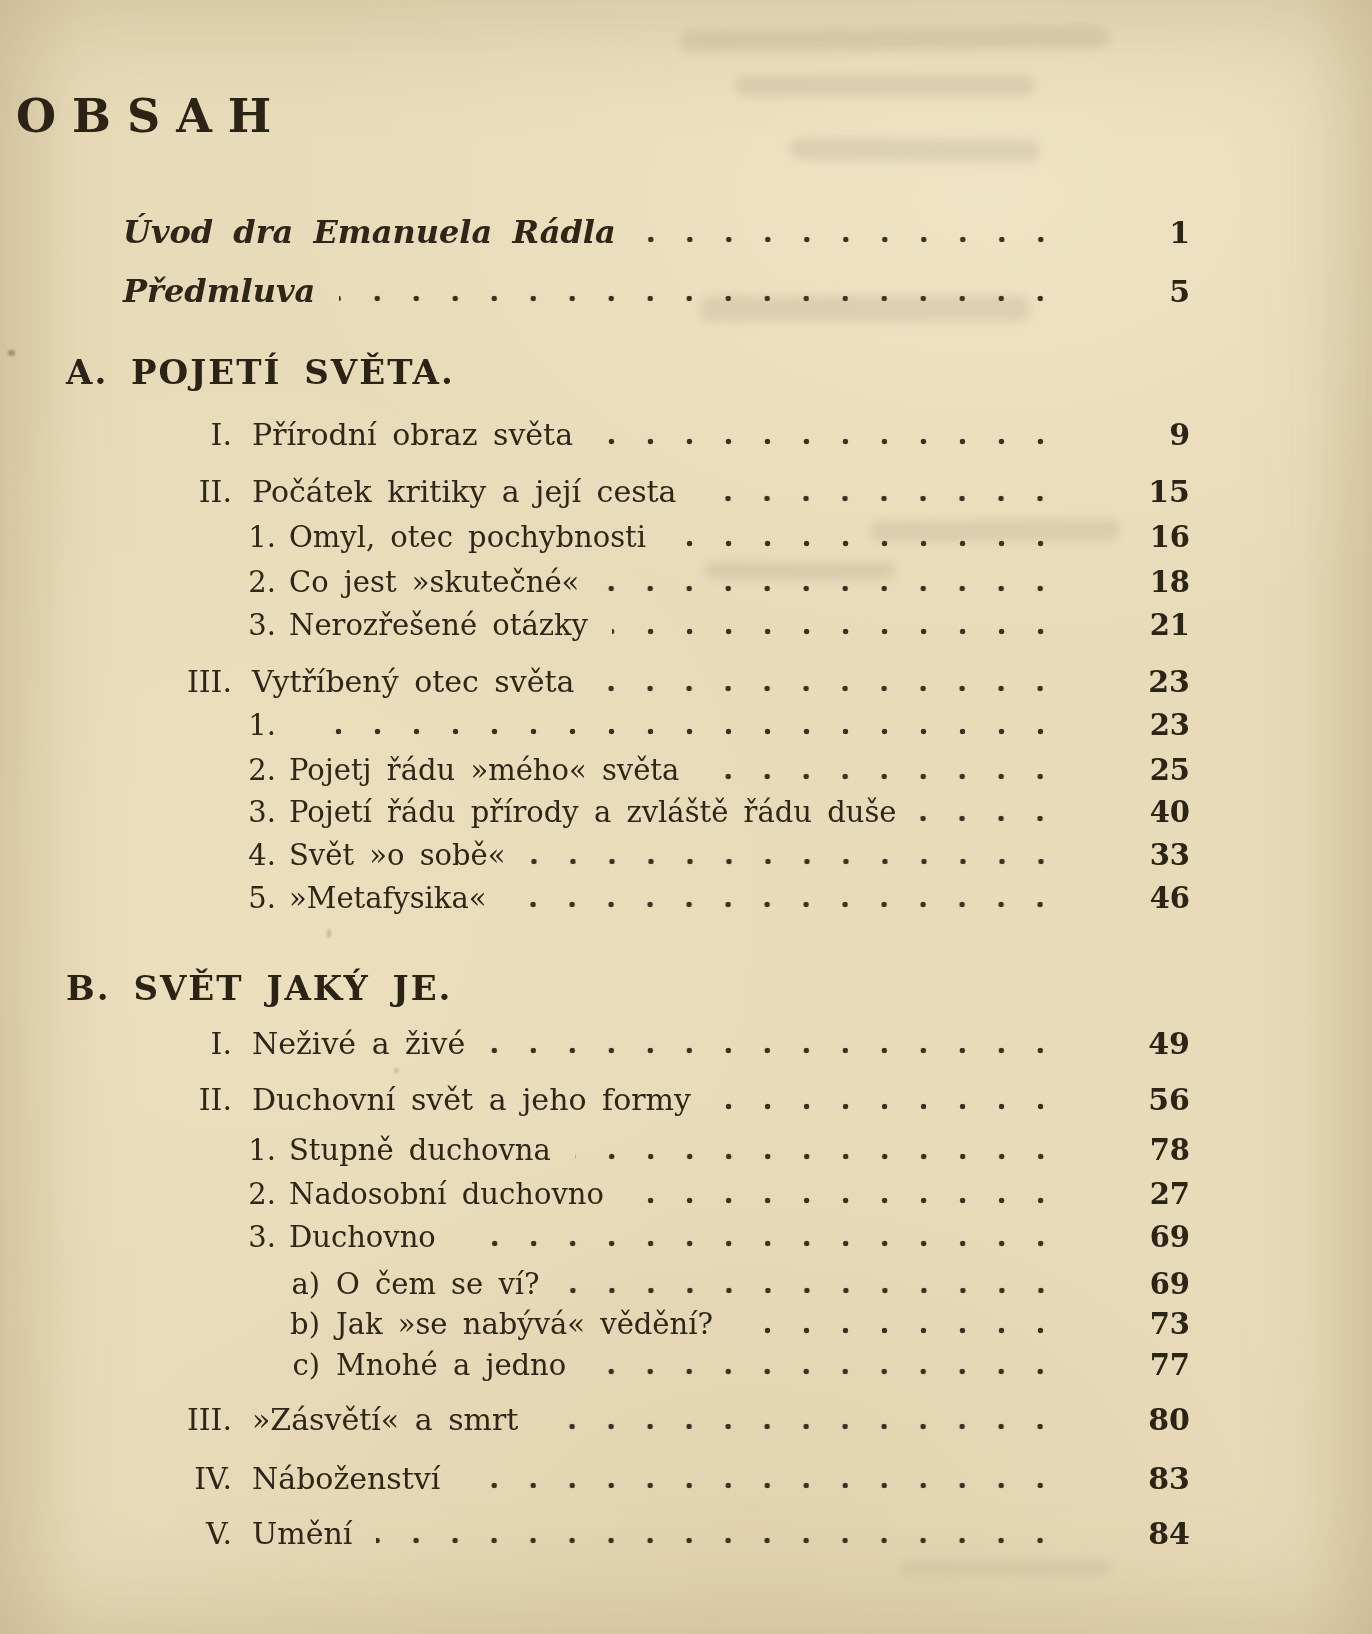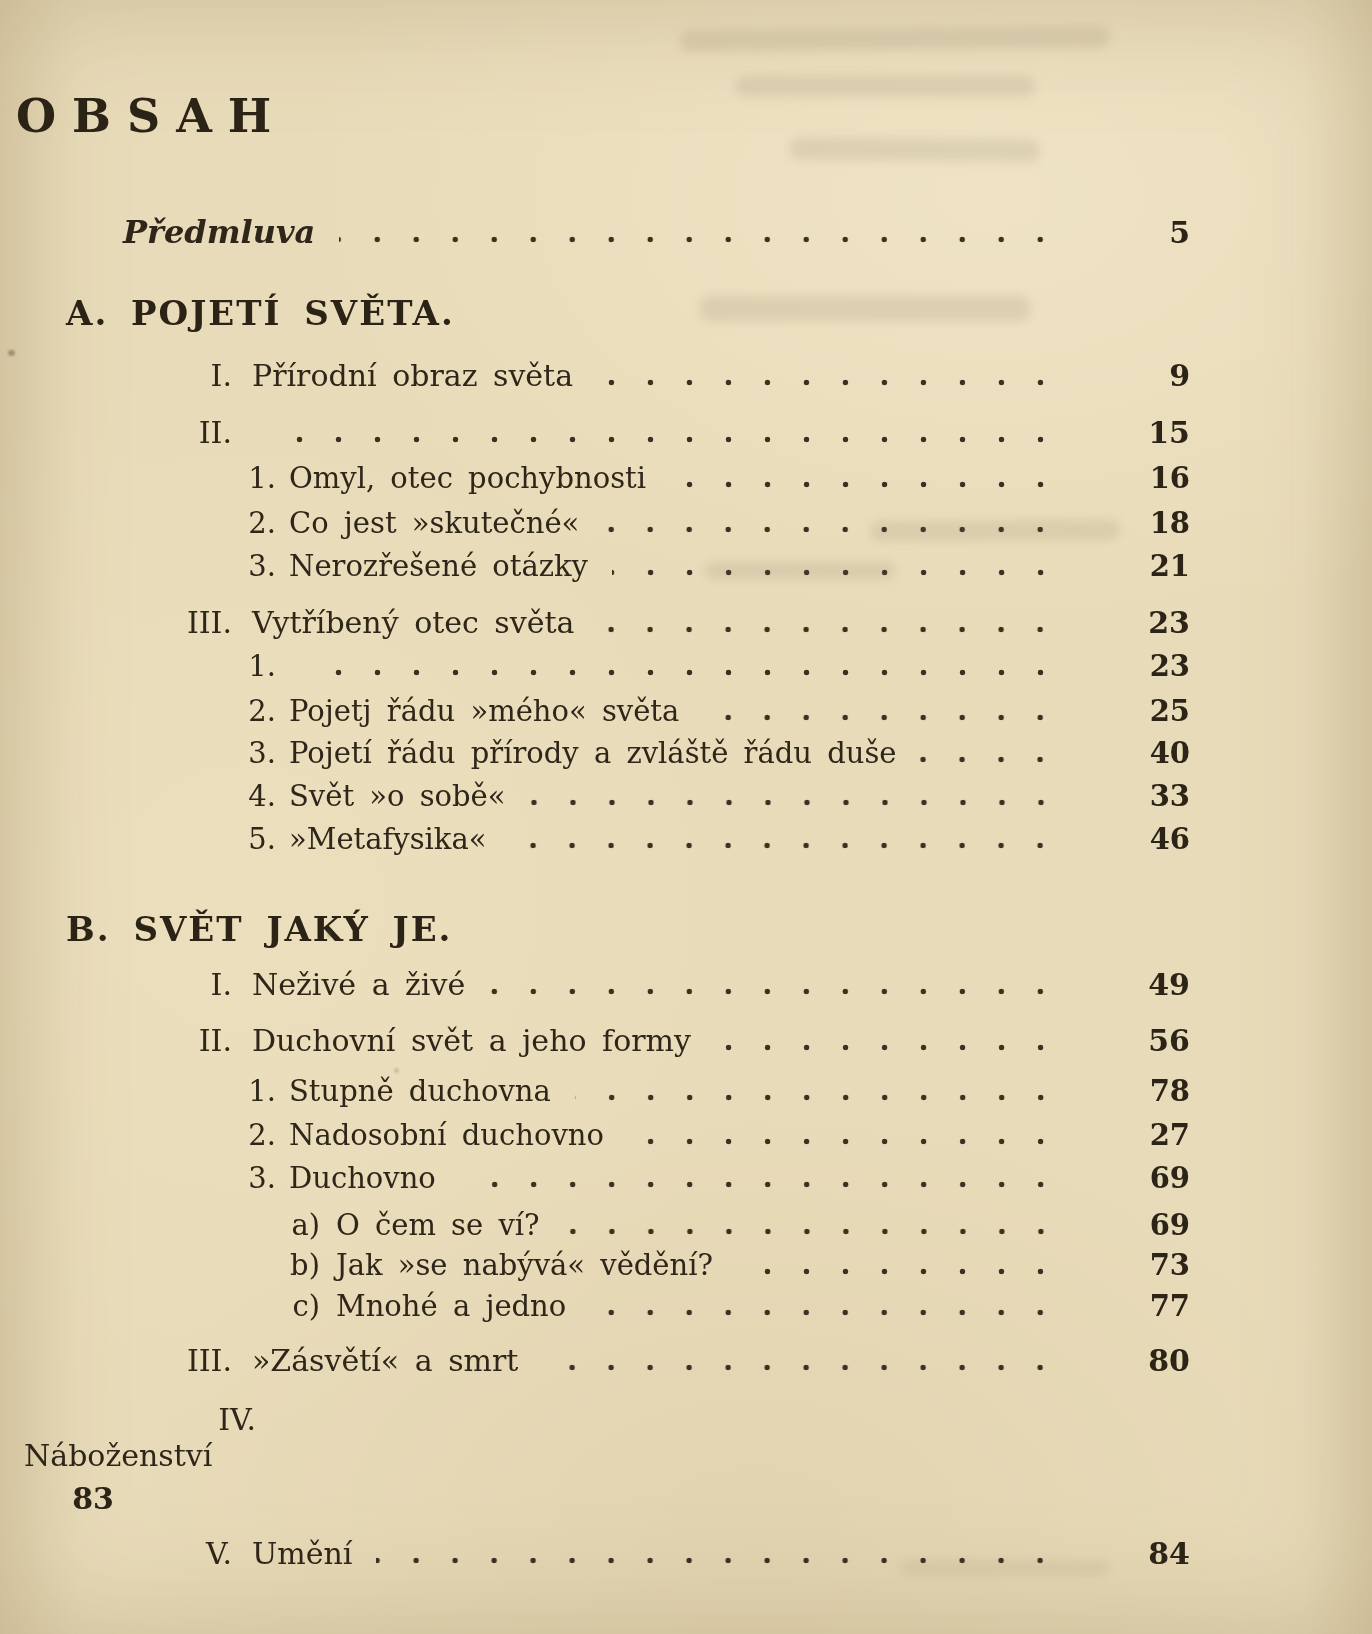--- a/index.html
+++ b/index.html
@@ -77,34 +77,40 @@
   <div class="smudge" style="left:900px;top:1560px;width:210px;height:16px;opacity:.7;"></div>
   <div class="speck" style="left:8px;top:350px;width:7px;height:6px;"></div>
   <div class="speck" style="left:394px;top:1068px;width:5px;height:5px;opacity:.5;"></div>
   <div class="speck" style="left:327px;top:929px;width:4px;height:9px;opacity:.55;"></div>
 
   <div class="title-wrap">
     <span class="title">OBSAH</span>
   </div>
 
   <div class="toc" id="toc">
+      <div class="toc-row front" style="margin-top: 0px;">
+        <span class="label">Úvod dra Emanuela Rádla</span>
+        <span class="leader"></span>
+        <span class="page-num">1</span>
+      </div>
       <div class="toc-row front" style="margin-top: 22px;">
         <span class="label">Předmluva</span>
         <span class="leader"></span>
         <span class="page-num">5</span>
       </div>
       <div class="sec-heading" style="margin-top: 42px;">A. POJETÍ SVĚTA.</div>
       <div class="toc-row lvl1" style="margin-top: 25px;">
         <span class="num">I.</span>
         <span class="label">Přírodní obraz světa</span>
         <span class="leader"></span>
         <span class="page-num">9</span>
       </div>
       <div class="toc-row lvl1" style="margin-top: 21px;">
         <span class="num">II.</span>
+        <span class="label">Počátek kritiky a její cesta</span>
         <span class="leader"></span>
         <span class="page-num">15</span>
       </div>
       <div class="toc-row lvl2" style="margin-top: 9px;">
         <span class="num">1.</span>
         <span class="label">Omyl, otec pochybnosti</span>
         <span class="leader"></span>
         <span class="page-num">16</span>
       </div>
       <div class="toc-row lvl2" style="margin-top: 9px;">
@@ -202,21 +208,21 @@
         <span class="label">Mnohé a jedno</span>
         <span class="leader"></span>
         <span class="page-num">77</span>
       </div>
       <div class="toc-row lvl1" style="margin-top: 19px;">
         <span class="num">III.</span>
         <span class="label">»Zásvětí« a smrt</span>
         <span class="leader"></span>
         <span class="page-num">80</span>
       </div>
-      <div class="toc-row lvl1" style="margin-top: 23px; flex-direction: column;">
+      <div class="toc-row lvl1" style="margin-top: 23px;">
         <span class="num">IV.</span>
         <span class="label">Náboženství</span>
         <span class="leader"></span>
         <span class="page-num">83</span>
       </div>
       <div class="toc-row lvl1" style="margin-top: 19px;">
         <span class="num">V.</span>
         <span class="label">Umění</span>
         <span class="leader"></span>
         <span class="page-num">84</span>

